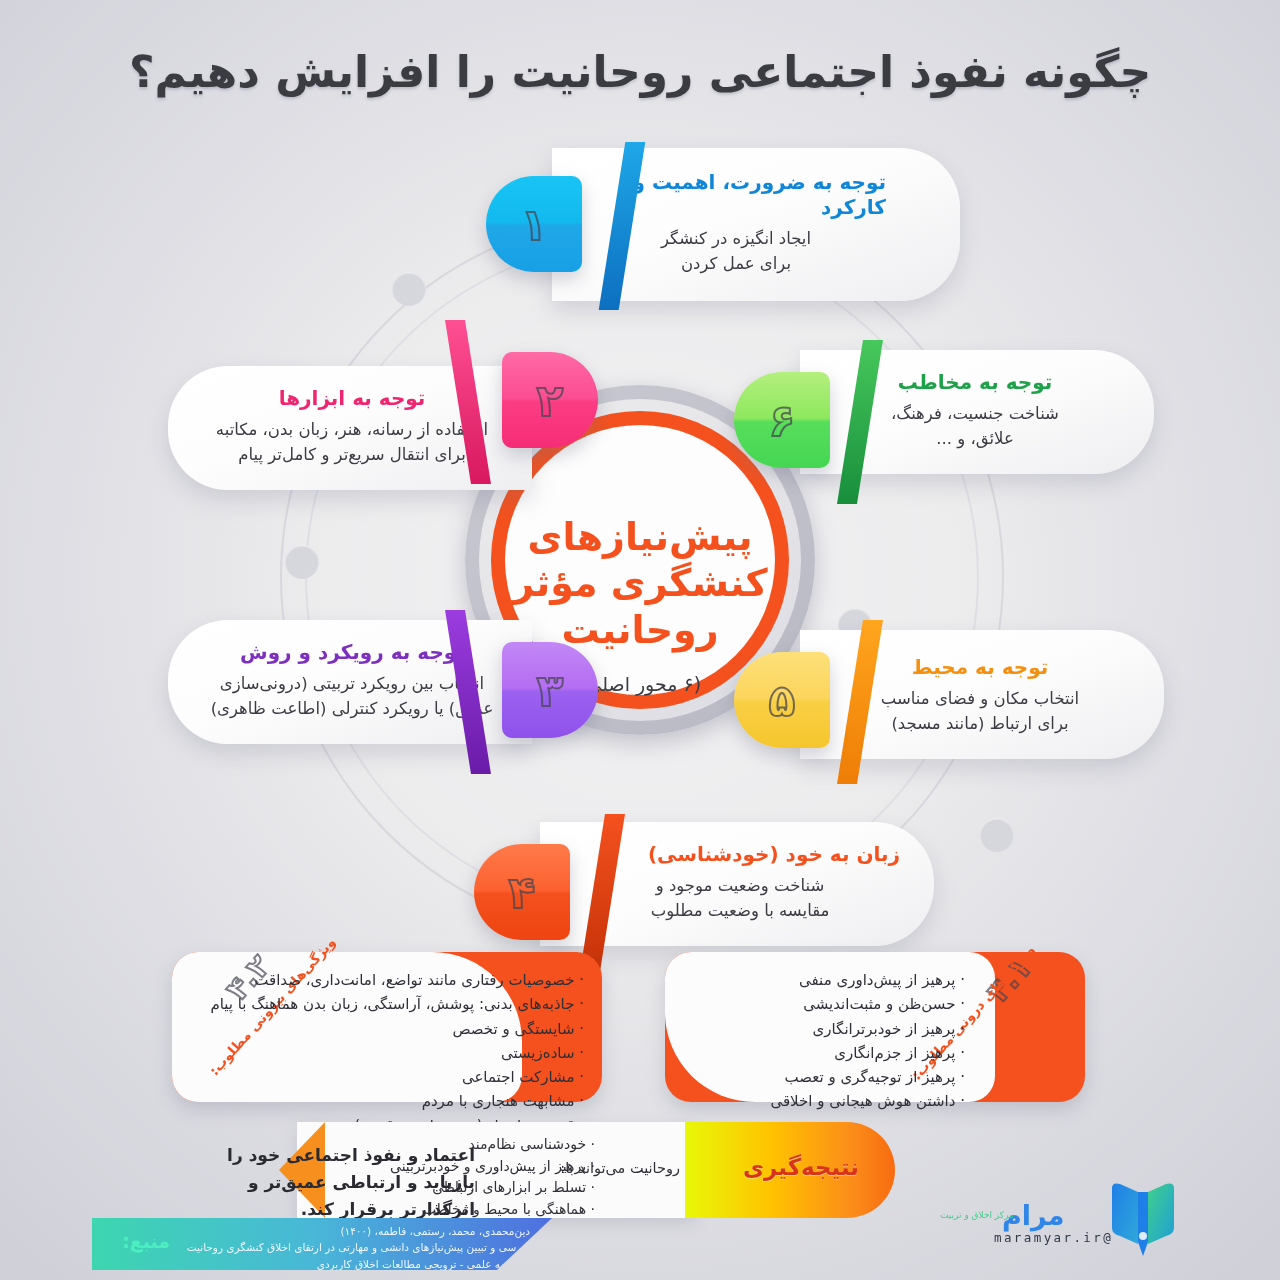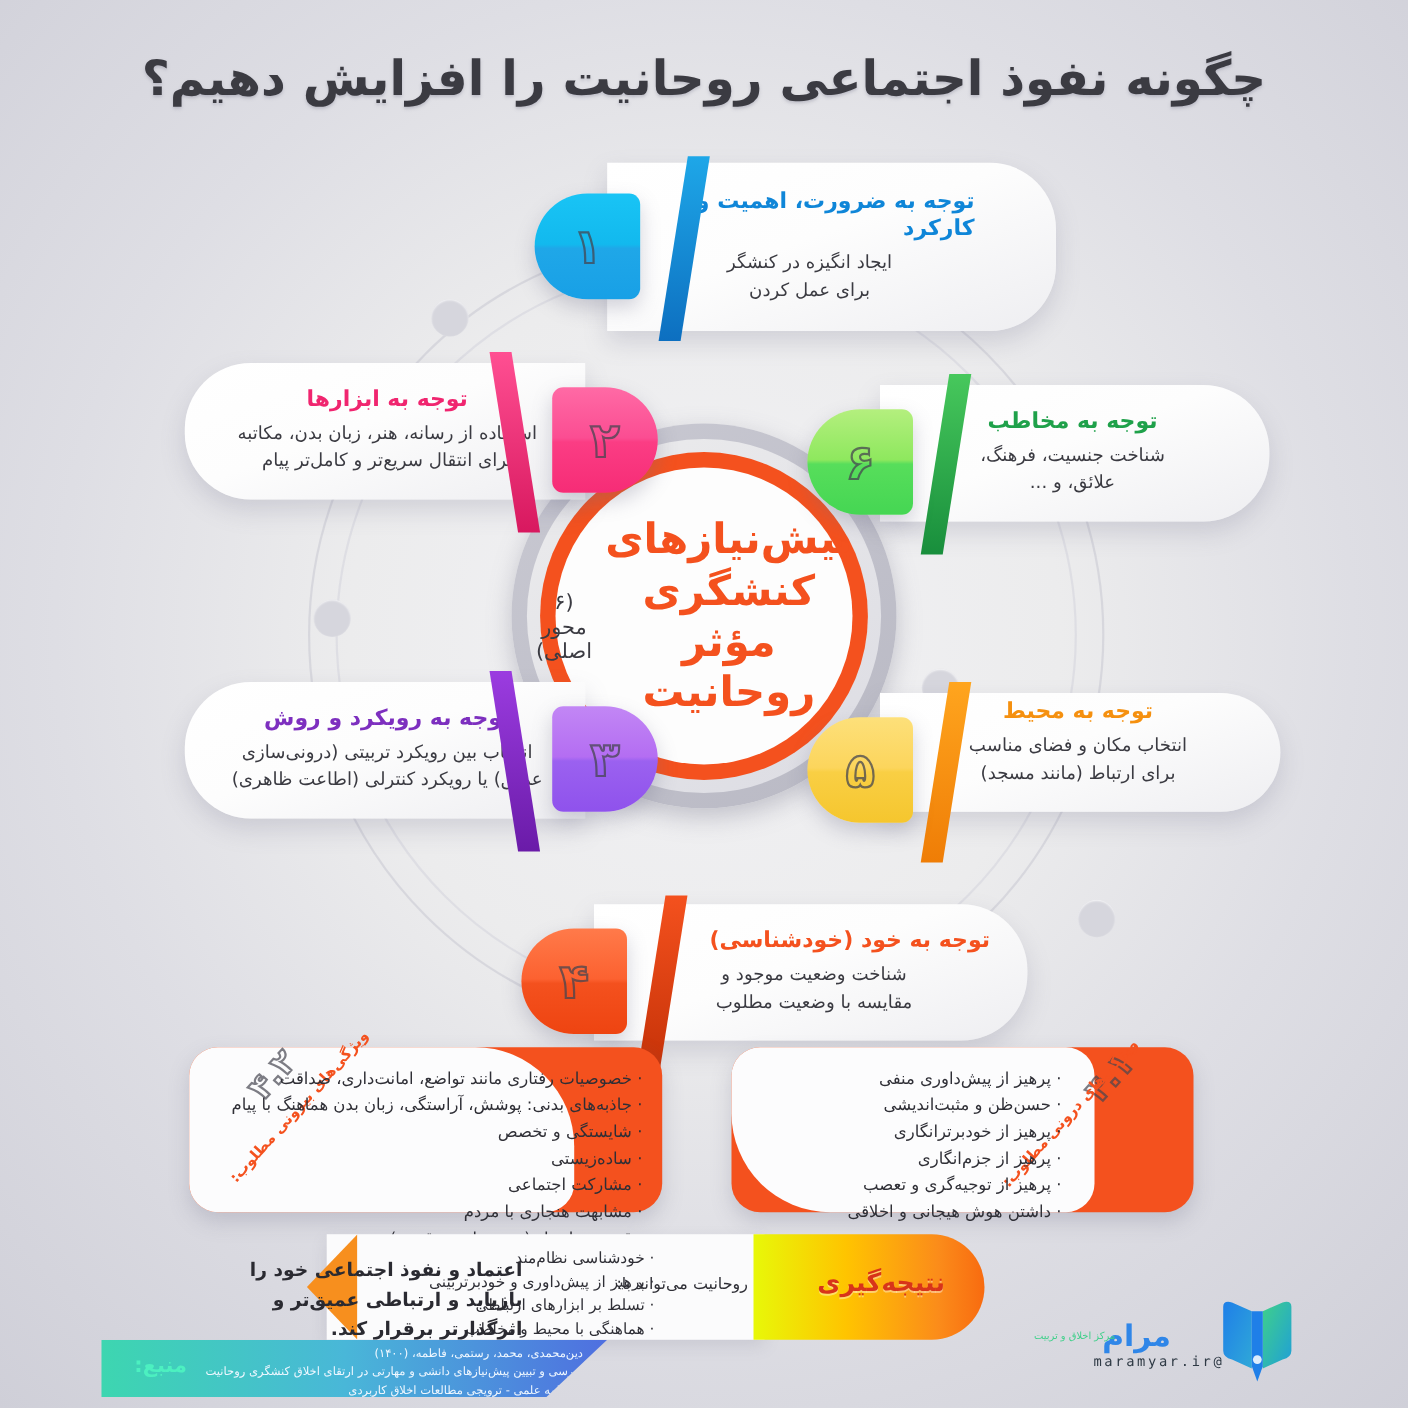--- a/index.html
+++ b/index.html
@@ -51,23 +51,22 @@
     position:absolute;inset:14px;border-radius:50%;
     background:linear-gradient(145deg,#ececed,#dcdce3);
   }
   .ring-orange{
     position:absolute;inset:26px;border-radius:50%;
     background:#f4511e;
   }
   .ring-inner{
     position:absolute;inset:40px;border-radius:50%;
     background:#fdfdfd;
-    display:flex;flex-direction:row;align-items:center;justify-content:flex-start;
+    display:flex;flex-direction:column;align-items:center;justify-content:flex-end;
     text-align:center;
-    gap:12px;
   }
   .center-title{
     font-size:38px;font-weight:bold;color:#f4511e;line-height:1.22;
     direction:rtl;
   }
   .center-sub{
     margin-top:20px;font-size:19px;color:#3b3b42;direction:rtl;
   }
 
   
@@ -99,21 +98,21 @@
   #pod1 .card{width:300px;border-radius:0 60px 60px 0;text-align:right;padding-right:74px;}
   #pod1 .hd{color:#0f86d8;}
   #pod1 .bd{text-align:center;}
   #pod1 .pill{left:-66px;top:28px;border-radius:48px 10px 10px 48px;
     background:linear-gradient(180deg,#19c4f5 0%,#12b9ee 48%,#1fa7e8 52%,#18a0e6 100%);}
   #pod1 .slash{left:60px;top:-6px;height:168px;
     background:linear-gradient(180deg,#1ea7e8,#0d6fc0);transform:skewX(-9deg);}
 
   
   #pod2{left:168px;top:330px;}
-  #pod2 .card{width:300px;border-radius:60px 0 0 60px;text-align:center;padding:20px 30px 22px 34px;}
+  #pod2 .card{width:300px;border-radius:60px 0 0 60px;text-align:center;padding:20px 30px 22px 34px;margin-top:36px;}
   #pod2 .hd{color:#f0256f;}
   #pod2 .pill{right:-66px;top:22px;border-radius:10px 48px 48px 10px;
     background:linear-gradient(180deg,#ff6aa5 0%,#fb4d92 48%,#fb3d84 52%,#f62c76 100%);}
   #pod2 .slash{right:54px;top:-10px;height:164px;
     background:linear-gradient(180deg,#ff4f92,#d8185f);transform:skewX(9deg);}
 
   
   #pod3{left:168px;top:620px;}
   #pod3 .card{width:300px;border-radius:60px 0 0 60px;text-align:center;padding:20px 30px 22px 34px;}
   #pod3 .hd{color:#7d2fbf;}
@@ -126,21 +125,21 @@
   #pod6{left:800px;top:350px;}
   #pod6 .card{width:290px;border-radius:0 60px 60px 0;text-align:center;padding:20px 34px 22px 30px;}
   #pod6 .hd{color:#1fa14a;}
   #pod6 .pill{left:-66px;top:22px;border-radius:48px 10px 10px 48px;
     background:linear-gradient(180deg,#b4ef7e 0%,#8ee85e 48%,#57de5b 52%,#45d653 100%);}
   #pod6 .slash{left:50px;top:-10px;height:164px;
     background:linear-gradient(180deg,#47c85c,#188e3c);transform:skewX(-9deg);}
 
   
   #pod5{left:800px;top:630px;}
-  #pod5 .card{width:300px;border-radius:0 60px 60px 0;text-align:center;padding:4px 34px 22px 30px;}
+  #pod5 .card{width:300px;border-radius:0 60px 60px 0;text-align:center;padding:25px 34px 22px 30px;}
   #pod5 .hd{color:#f5900f;}
   #pod5 .pill{left:-66px;top:22px;border-radius:48px 10px 10px 48px;
     background:linear-gradient(180deg,#fde07a 0%,#fcd55c 48%,#f9cf44 52%,#f5c62e 100%);}
   #pod5 .slash{left:50px;top:-10px;height:164px;
     background:linear-gradient(180deg,#ffa51e,#ef7d06);transform:skewX(-9deg);}
 
   
   #pod4{left:540px;top:822px;}
   #pod4 .card{width:320px;border-radius:0 60px 60px 0;text-align:center;padding:20px 34px 22px 40px;}
   #pod4 .hd{color:#f4511e;text-align:right;}
@@ -327,21 +326,21 @@
 برای ارتباط (مانند مسجد)</div>
     </div>
     <div class="slash"></div>
     <div class="pill">
       <span>۵</span>
     </div>
   </div>
 
   <div class="pod" id="pod4">
     <div class="card">
-      <div class="hd">توجه به خود (خودشناسی)</div>
+      <div class="hd">زبان به خود (خودشناسی)</div>
       <div class="bd" style="white-space:pre-line;">شناخت وضعیت موجود و
 مقایسه با وضعیت مطلوب</div>
     </div>
     <div class="slash"></div>
     <div class="pill">
       <span>۴</span>
     </div>
   </div>
 
   <div class="subpanel" id="sub41">

